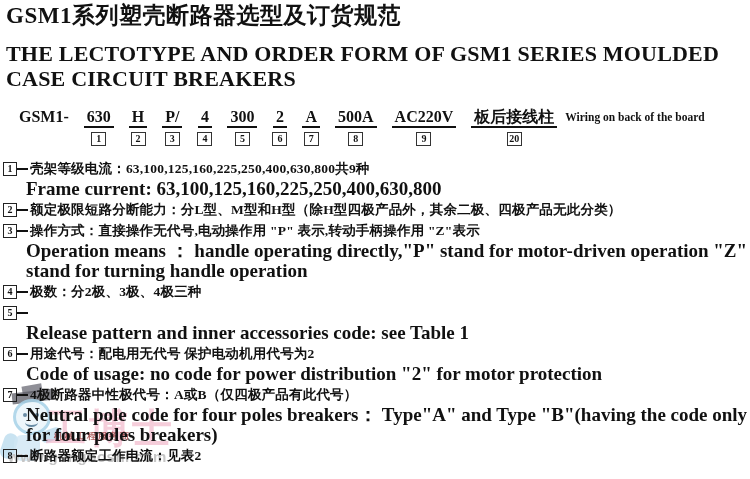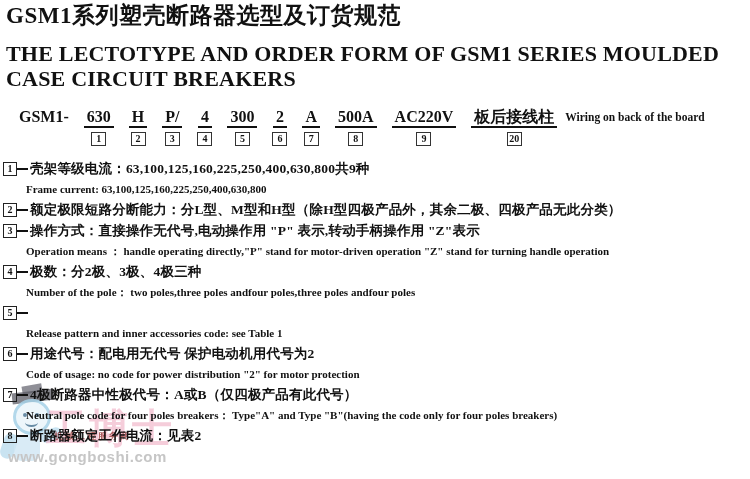--- a/index.html
+++ b/index.html
@@ -84,21 +84,21 @@
     text-align:center;
   }
   .dash{
     flex:none;
     width:11px;height:0;
     border-top:2px solid #111;
   }
   .cn{margin-left:2px;letter-spacing:0.2px;}
   .item-en{
     margin-left:23px;
-    font-size:11px;
+    font-size:19px;
     line-height:20px;
     letter-spacing:0;
     max-width:724px;
   }
 
   
   .watermark{
     position:absolute;
     left:0;top:385px;
     width:260px;height:94px;
@@ -282,21 +282,20 @@
       </div>
       <div class="item-en">Operation means ： handle operating directly,"P" stand for motor-driven operation "Z" stand for turning handle operation</div>
     </div>
 
     <div class="item">
       <div class="item-cn-row">
         <span class="numbox">4</span>
           <span class="dash"></span>
           <span class="cn">极数：分2极、3极、4极三种</span>
       </div>
-      <div class="item-en">Number of the pole：  two poles,three poles andfour poles,three poles andfour poles</div>
     </div>
 
     <div class="item">
       <div class="item-cn-row">
         <span class="numbox">5</span>
           <span class="dash"></span>
       </div>
       <div class="item-en">Release pattern and inner accessories code: see Table 1</div>
     </div>
 

